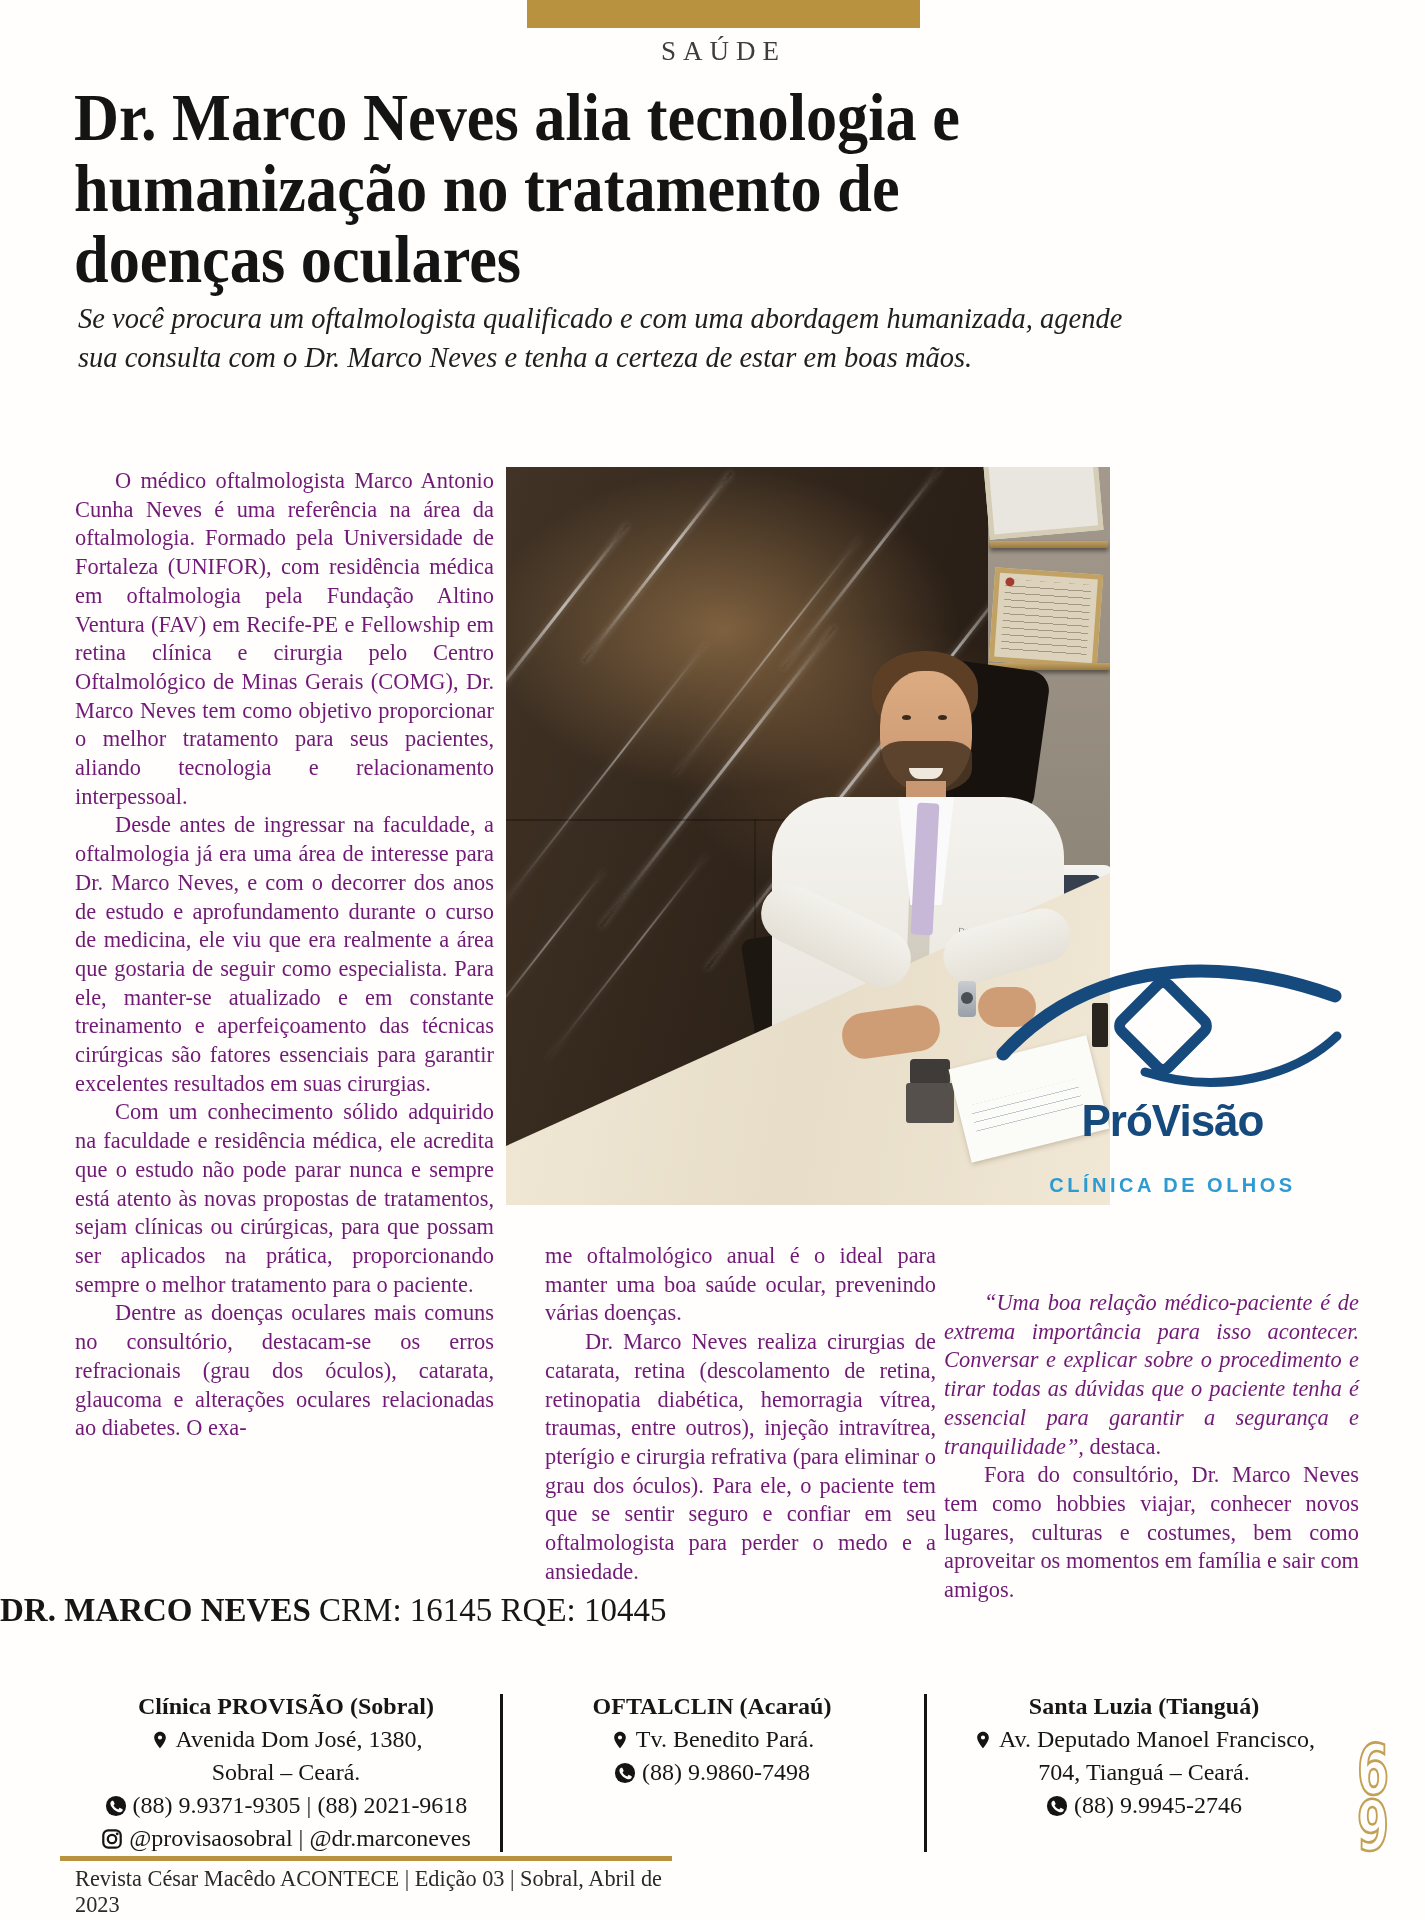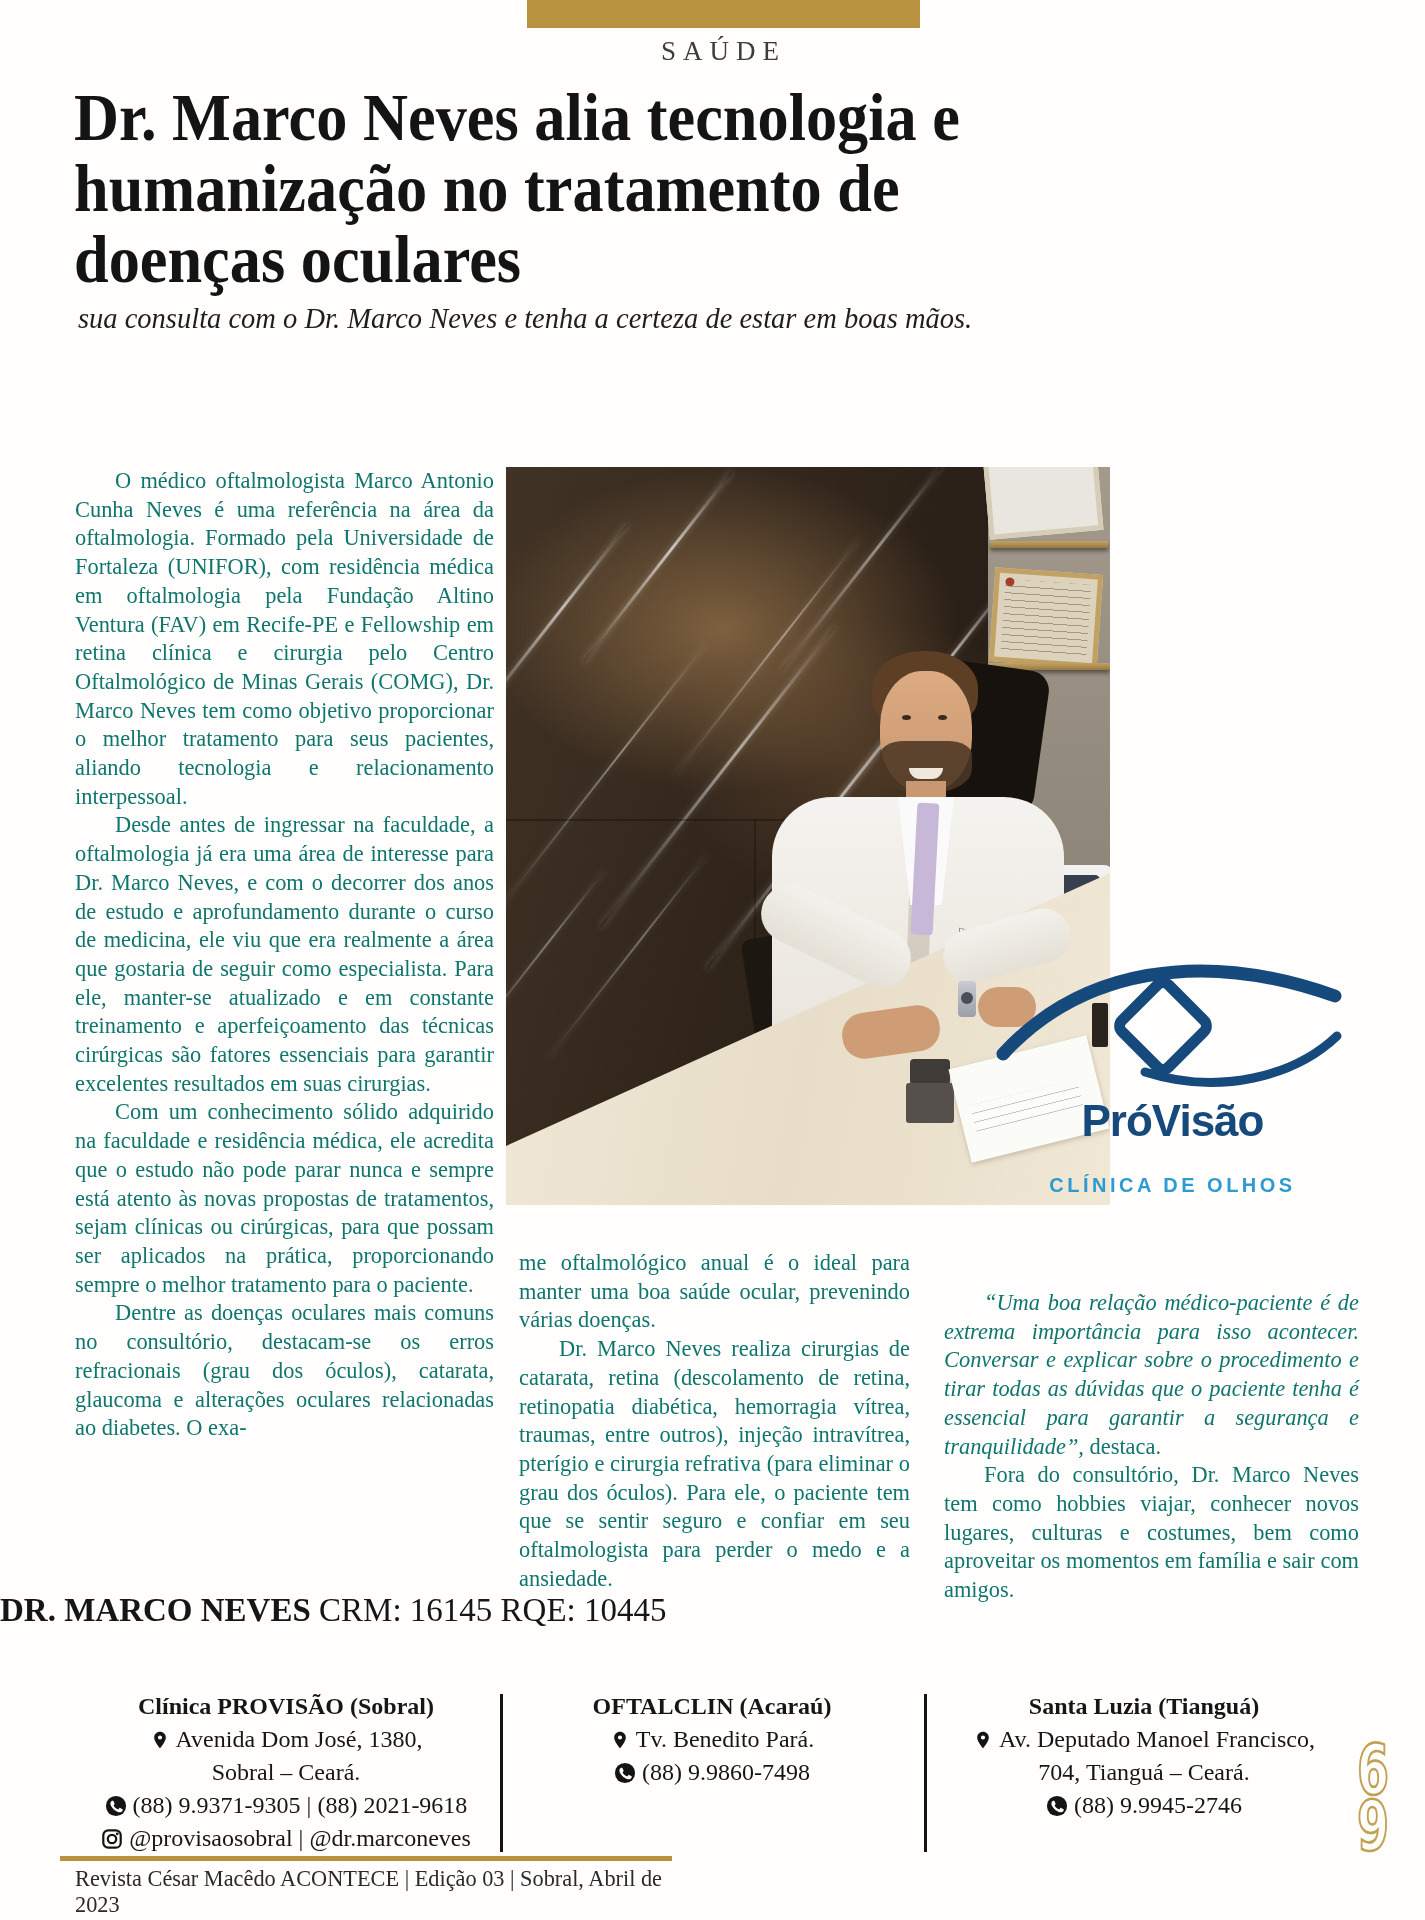--- a/index.html
+++ b/index.html
@@ -8,25 +8,25 @@
   .abs{position:absolute;}
 
   
   .kicker-bar{left:527px;top:0;width:393px;height:28px;background:#b8923f;}
   .kicker{left:527px;top:36px;width:393px;text-align:center;font-size:27px;letter-spacing:7px;color:#3d3d3d;}
   .title{left:74px;top:82px;width:1330px;font-weight:700;font-size:67px;line-height:71px;color:#141414;
          transform:scaleX(.93);transform-origin:left top;}
   .subtitle{left:78px;top:299px;width:1300px;font-style:italic;font-size:28.5px;line-height:39px;color:#1f1f1f;}
 
   
-  .col{font-size:22.4px;line-height:28.7px;text-align:justify;color:#0f766e;}
+  .col{font-size:22.4px;line-height:28.7px;text-align:justify;color:#701a75;}
   .col p{margin:0;}
   .col p.ind{text-indent:40px;}
   .col1{left:75px;top:467px;width:419px;}
-  .col2{left:519px;top:1242px;width:391px;margin-top:7px;}
+  .col2{left:545px;top:1242px;width:391px;}
   .col3{left:944px;top:1289px;width:415px;}
   .quote-it{font-style:italic;}
 
   
   .photo{left:506px;top:467px;width:604px;height:738px;background:#261c13;overflow:hidden;}
   .marble{position:absolute;inset:0;background:
       radial-gradient(380px 260px at 36% 22%, rgba(199,152,96,.50), transparent 62%),
       radial-gradient(320px 240px at 60% 40%, rgba(170,124,78,.28), transparent 60%),
       linear-gradient(105deg,#413325 0%,#2c2118 55%,#241a12 100%);}
   .vein{position:absolute;width:3px;transform:rotate(38deg);
@@ -110,20 +110,21 @@
   <div class="abs kicker-bar"></div>
   <div class="abs kicker">SAÚDE</div>
 
   <div class="abs title">
     <div>Dr. Marco Neves alia tecnologia e</div>
     <div>humanização no tratamento de</div>
     <div>doenças oculares</div>
   </div>
 
   <div class="abs subtitle">
+    <div>Se você procura um oftalmologista qualificado e com uma abordagem humanizada, agende</div>
     <div>sua consulta com o Dr. Marco Neves e tenha a certeza de estar em boas mãos.</div>
   </div>
 
   <div class="abs col col1">
     <p class="ind">O médico oftalmologista Marco Antonio Cunha Neves é uma referência na área da oftalmologia. Formado pela Universidade de Fortaleza (UNIFOR), com residência médica em oftalmologia pela Fundação Altino Ventura (FAV) em Recife-PE e Fellowship em retina clínica e cirurgia pelo Centro Oftalmológico de Minas Gerais (COMG), Dr. Marco Neves tem como objetivo proporcionar o melhor tratamento para seus pacientes, aliando tecnologia e relacionamento interpessoal.</p>
     <p class="ind">Desde antes de ingressar na faculdade, a oftalmologia já era uma área de interesse para Dr. Marco Neves, e com o decorrer dos anos de estudo e aprofundamento durante o curso de medicina, ele viu que era realmente a área que gostaria de seguir como especialista. Para ele, manter-se atualizado e em constante treinamento e aperfeiçoamento das técnicas cirúrgicas são fatores essenciais para garantir excelentes resultados em suas cirurgias.</p>
     <p class="ind">Com um conhecimento sólido adquirido na faculdade e residência médica, ele acredita que o estudo não pode parar nunca e sempre está atento às novas propostas de tratamentos, sejam clínicas ou cirúrgicas, para que possam ser aplicados na prática, proporcionando sempre o melhor tratamento para o paciente.</p>
     <p class="ind">Dentre as doenças oculares mais comuns no consultório, destacam-se os erros refracionais (grau dos óculos), catarata, glaucoma e alterações oculares relacionadas ao diabetes. O exa-</p>
   </div>
 

